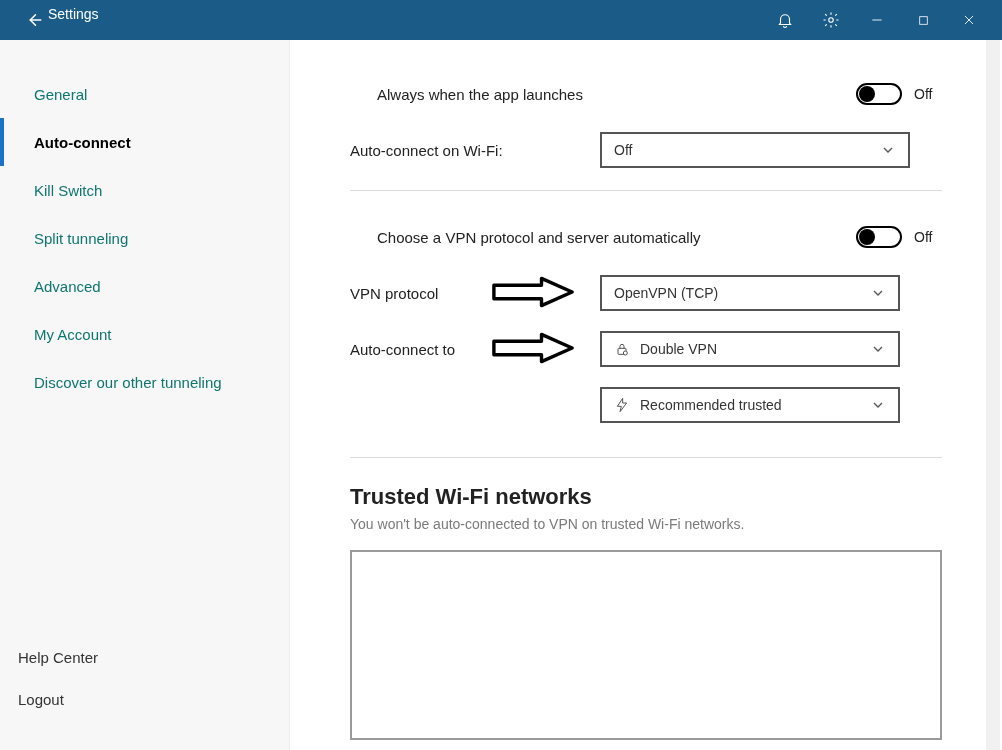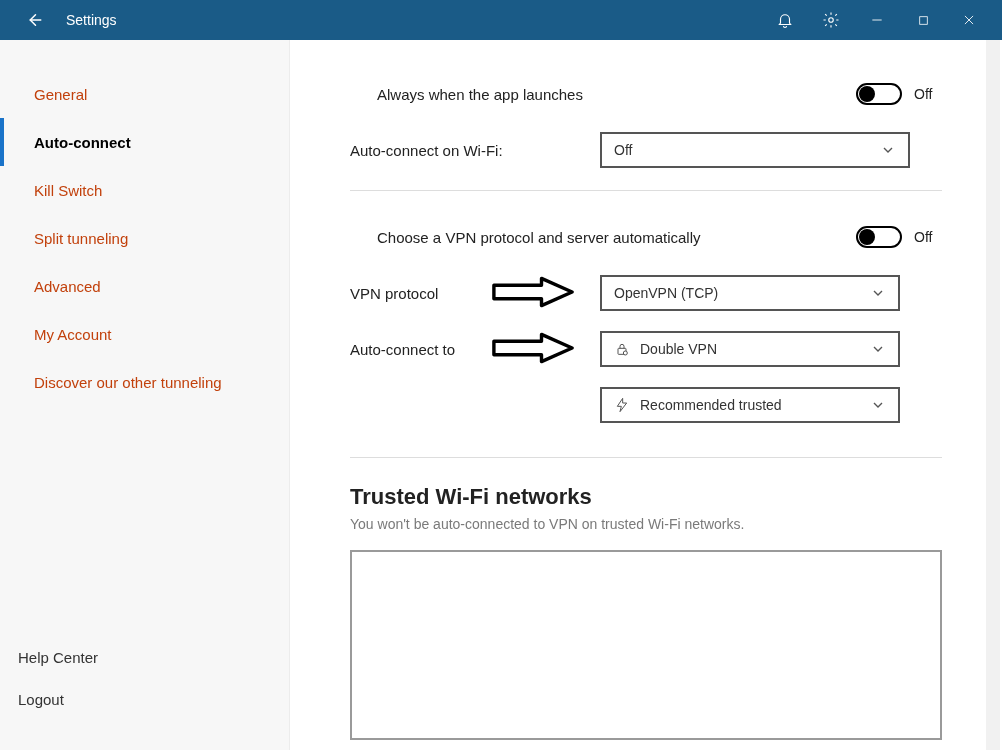--- a/index.html
+++ b/index.html
@@ -8,21 +8,21 @@
   
   .titlebar {
     height: 40px;
     background: #1a5b87;
     color: #fff;
     display: flex;
     align-items: center;
     justify-content: space-between;
     padding: 0 10px 0 0;
   }
-  .titlebar-left { display: flex; align-items: center; gap: 18px; padding-left: 20px; }
+  .titlebar-left { display: flex; align-items: flex-start; padding-left: 20px; }
   .back-btn { width: 28px; height: 28px; display: flex; align-items: center; justify-content: center; cursor: pointer; }
   .titlebar-title { font-size: 14px; font-weight: 400; }
   .titlebar-right { display: flex; align-items: center; }
   .titlebar-right > div {
     width: 46px; height: 40px;
     display: flex; align-items: center; justify-content: center;
     cursor: pointer;
   }
   .titlebar svg { stroke: #fff; fill: none; }
 
@@ -36,21 +36,21 @@
     flex-direction: column;
     padding-top: 30px;
   }
   .nav { flex: 1; }
   .nav-item {
     height: 48px;
     display: flex;
     align-items: center;
     padding-left: 30px;
     font-size: 15px;
-    color: #c2410c;
+    color: #0f766e;
     cursor: pointer;
     border-left: 4px solid transparent;
   }
   .nav-item.selected {
     border-left: 4px solid #1a73c9;
     font-weight: 600;
     color: #000;
   }
   .sidebar-bottom { padding: 0 0 30px 18px; }
   .sidebar-bottom .bottom-link {

